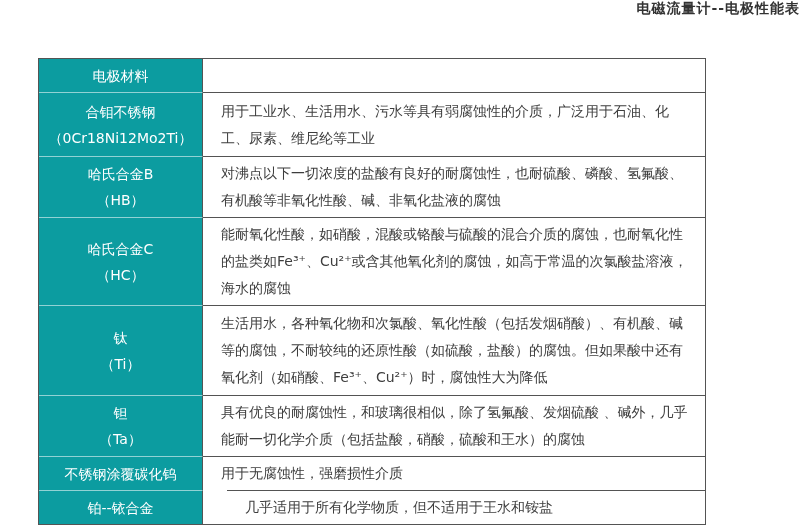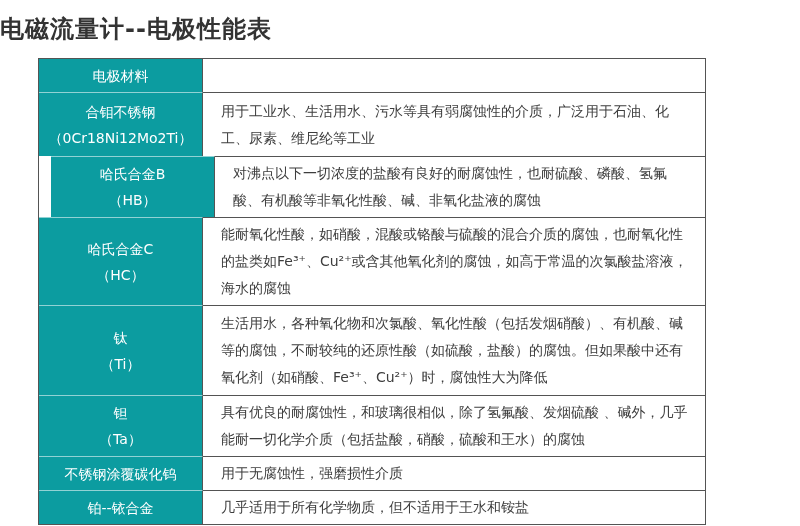--- a/index.html
+++ b/index.html
@@ -5,25 +5,24 @@
   html, body {
     margin: 0;
     padding: 0;
     background: #ffffff;
     width: 800px;
     height: 526px;
     font-family: "DejaVu Sans", "Liberation Sans", sans-serif;
     overflow: hidden;
   }
   .page-title {
-    text-align: left;
-    font-size: 24px;
+    text-align: right;
+    font-size: 14px;
     font-weight: bold;
     color: #333333;
-    padding-top: 13px;
     letter-spacing: 1px;
   }
   .perf-table {
     position: absolute;
     left: 38px;
     top: 58px;
     width: 668px;
     border: 1px solid #545454;
     box-sizing: border-box;
     background: #ffffff;
@@ -70,26 +69,26 @@
     padding-top: 0;
     padding-bottom: 0;
     justify-content: center;
     text-align: center;
   }
   .head-row .desc-cell { display: flex; }
   .head-row .desc-cell .desc-text { text-align: center; }
   
   .r0 { min-height: 33px; }
   .r1 { min-height: 64px; }
-  .r2 { min-height: 57px; margin-left: 12px; }
+  .r2 { min-height: 57px; }
   .r3 { min-height: 88px; }
   .r4 { min-height: 90px; }
   .r5 { min-height: 60px; }
   .r6 { min-height: 30px; }
-  .r7 { min-height: 31px; }
+  .r7 { min-height: 31px; gap: 24px; }
 </style>
 </head>
 <body>
 
 <div class="page-title">电磁流量计--电极性能表</div>
 
 <div class="perf-table">
 
   <div class="t-row head-row r0">
     <div class="mat-cell">电极材料</div>

